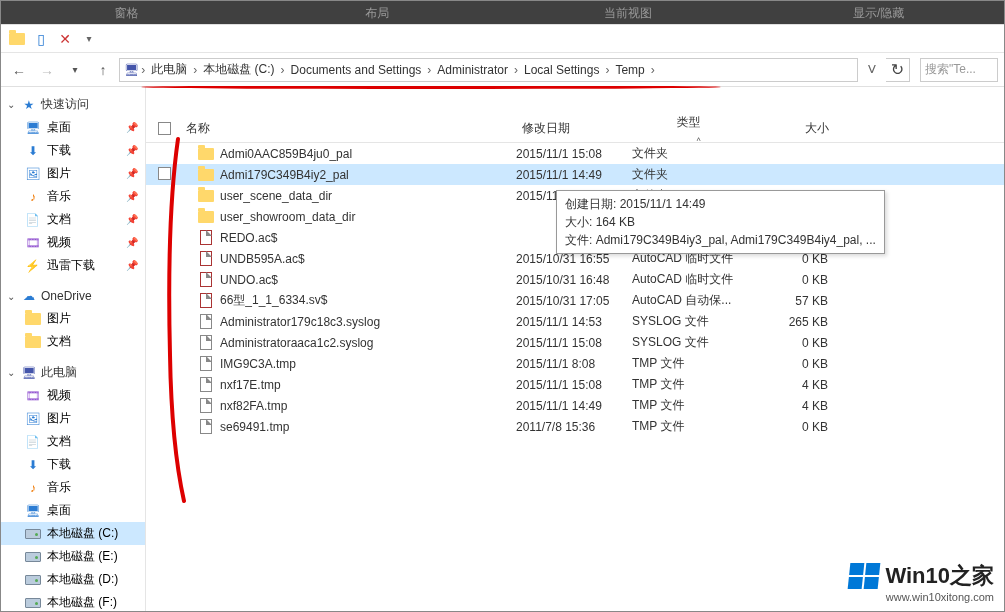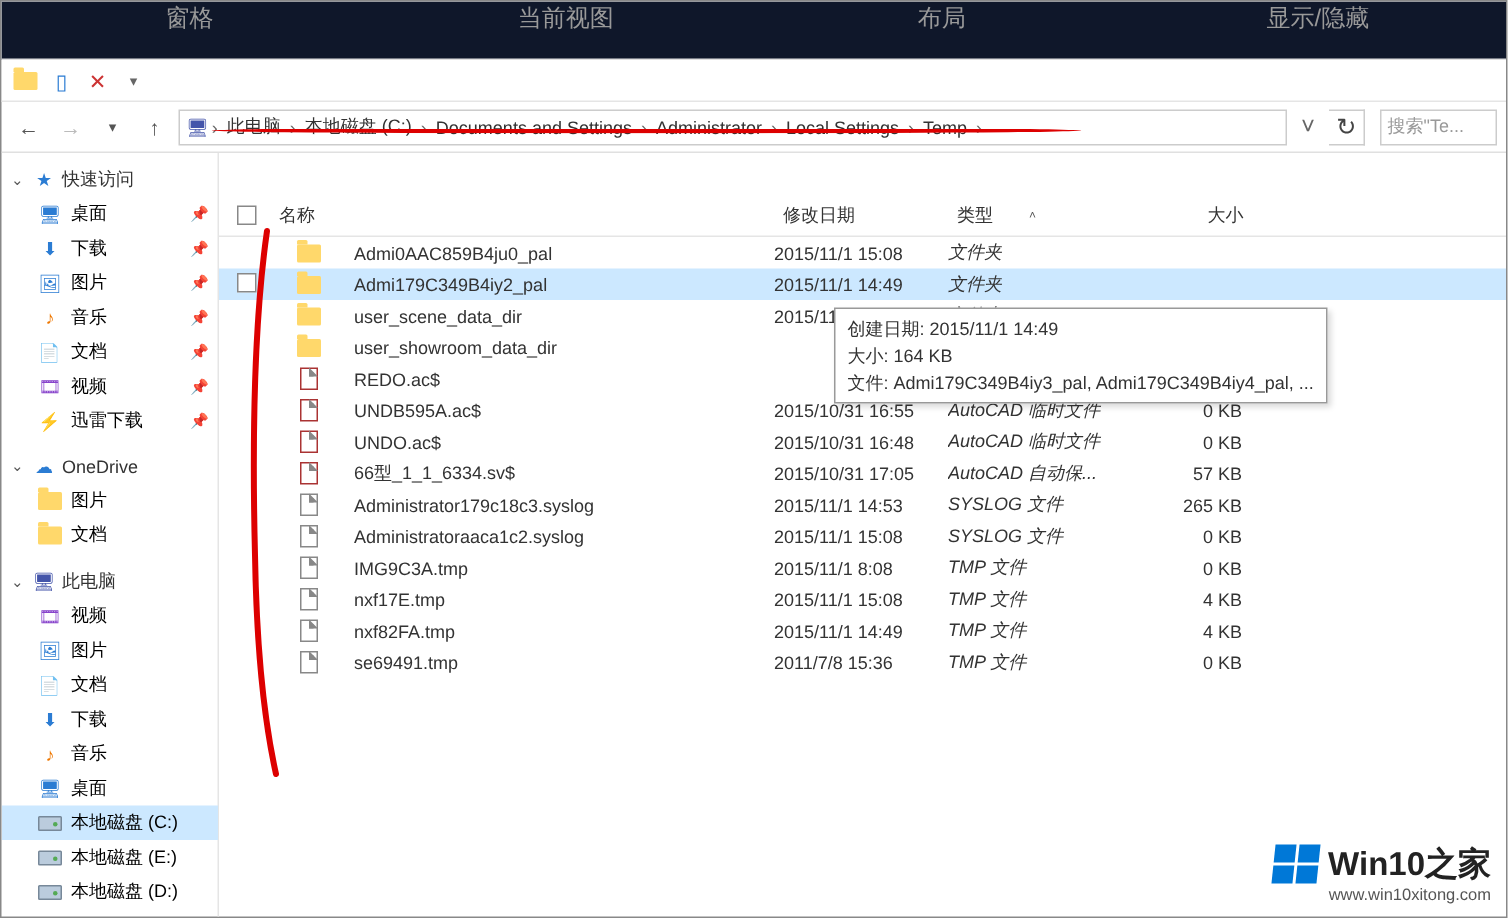--- a/index.html
+++ b/index.html
@@ -1,19 +1,19 @@
 <!DOCTYPE html>
 <html><head>
 <meta charset="utf-8">
 <style>
 * { margin: 0; padding: 0; box-sizing: border-box; font-family: "Microsoft YaHei", "Segoe UI", sans-serif; }
 body { width: 1005px; height: 612px; background: #fff; overflow: hidden; position: relative; border: 1px solid #888; }
 
 
-.ribbon-tabs { height: 39px; background: #0f172a; display: flex; color: #999; font-size: 16px; border-bottom: 1px solid #e0e0e0; }
+.ribbon-tabs { height: 24px; background: #404040; display: flex; color: #999; font-size: 12px; border-bottom: 1px solid #e0e0e0; }
 .ribbon-tab { flex: 1; text-align: center; line-height: 24px; }
 
 
 .qat { height: 28px; background: #fff; display: flex; align-items: center; padding: 0 6px; gap: 4px; border-bottom: 1px solid #e5e5e5; }
 .qat-icon { width: 20px; height: 20px; display: flex; align-items: center; justify-content: center; font-size: 14px; }
 
 
 .addr-row { height: 34px; display: flex; align-items: center; padding: 0 6px; gap: 4px; border-bottom: 1px solid #e0e0e0; }
 .nav-btn { width: 24px; height: 24px; display: flex; align-items: center; justify-content: center; color: #555; font-size: 14px; border-radius: 2px; cursor: pointer; }
 .nav-btn.disabled { color: #bbb; }
@@ -40,30 +40,30 @@
 .side-item .pin { position: absolute; right: 6px; color: #888; font-size: 10px; }
 
 
 .content { flex: 1; position: relative; overflow: hidden; margin-top: 28px; }
 .cols { display: flex; height: 28px; border-bottom: 1px solid #e5e5e5; font-size: 12px; color: #333; align-items: center; }
 .col { padding: 0 6px; border-right: 1px solid transparent; display: flex; align-items: center; gap: 4px; }
 .col.sort .arrow { font-size: 8px; color: #555; }
 .col-chk { width: 34px; padding-left: 12px; }
 .col-name { width: 336px; }
 .col-date { width: 116px; text-align: center; }
-.col-type { width: 114px; }
+.col-type { width: 114px; flex-direction: column; }
 .col-size { width: 90px; text-align: right; justify-content: flex-end; }
 
 .rows { position: relative; }
 .row { display: flex; height: 21px; align-items: center; font-size: 12px; color: #333; }
 .row.highlight { background: #cce8ff; }
 .cell-chk { width: 34px; padding-left: 12px; }
-.cell-name { width: 336px; display: flex; align-items: center; gap: 22px; padding-left: 18px; }
+.cell-name { width: 336px; display: flex; align-items: center; gap: 6px; padding-left: 18px; }
 .cell-date { width: 116px; }
-.cell-type { width: 114px; white-space: nowrap; overflow: hidden; text-overflow: ellipsis; font-style: italic; }
+.cell-type { width: 114px; white-space: nowrap; overflow: hidden; text-overflow: ellipsis; }
 .cell-size { width: 90px; text-align: right; padding-right: 8px; }
 .fico { width: 16px; height: 16px; display: inline-flex; align-items: center; justify-content: center; font-size: 12px; }
 
 .chkbox { width: 13px; height: 13px; border: 1px solid #888; background: #fff; display: inline-block; }
 
 
 .tooltip { position: absolute; left: 410px; top: 75px; background: #fff; border: 1px solid #999; padding: 4px 8px; font-size: 12px; color: #333; line-height: 18px; box-shadow: 2px 2px 4px rgba(0,0,0,.15); max-width: 340px; white-space: nowrap; overflow: hidden; text-overflow: ellipsis; z-index: 20; }
 
 
 .stroke { position: absolute; background: transparent; z-index: 10; pointer-events: none; }
@@ -88,22 +88,22 @@
 .i-blue { color: #2b7cd3; }
 .i-green { color: #3a3; }
 .i-orange { color: #e70; }
 .i-purple { color: #84c; }
 </style>
 </head>
 <body>
 
 <div class="ribbon-tabs">
   <div class="ribbon-tab">窗格</div>
+  <div class="ribbon-tab">布局</div>
   <div class="ribbon-tab">当前视图</div>
-  <div class="ribbon-tab">布局</div>
   <div class="ribbon-tab">显示/隐藏</div>
 </div>
 
 <div class="qat">
   <span class="qat-icon">
       <span class="i-folder"></span>
     </span>
   <span class="qat-icon" style="color:#2b7cd3">▯</span>
   <span class="qat-icon" style="color:#c33">✕</span>
   <span class="qat-icon" style="color:#666;font-size:10px">▾</span>

